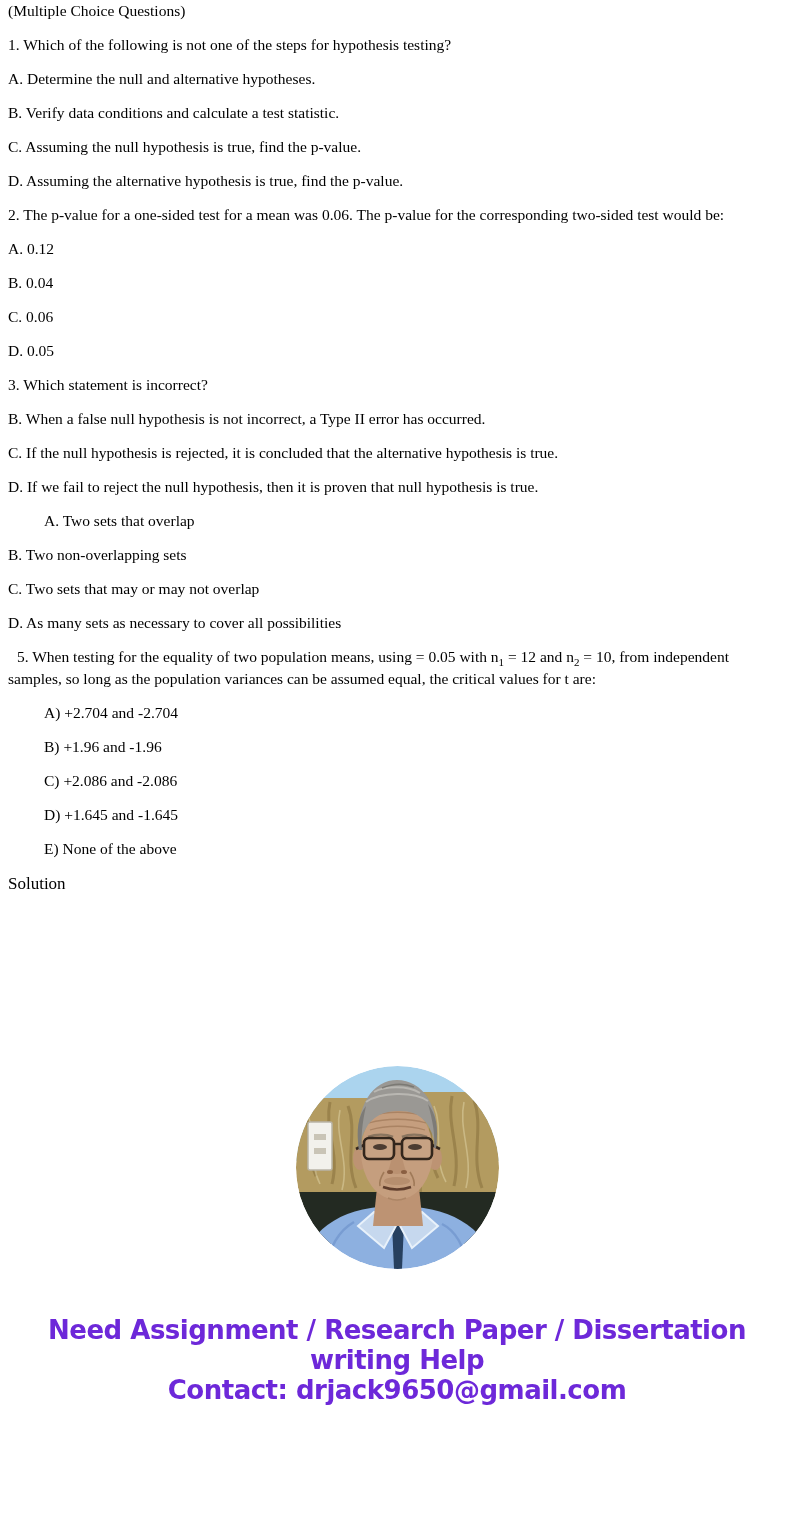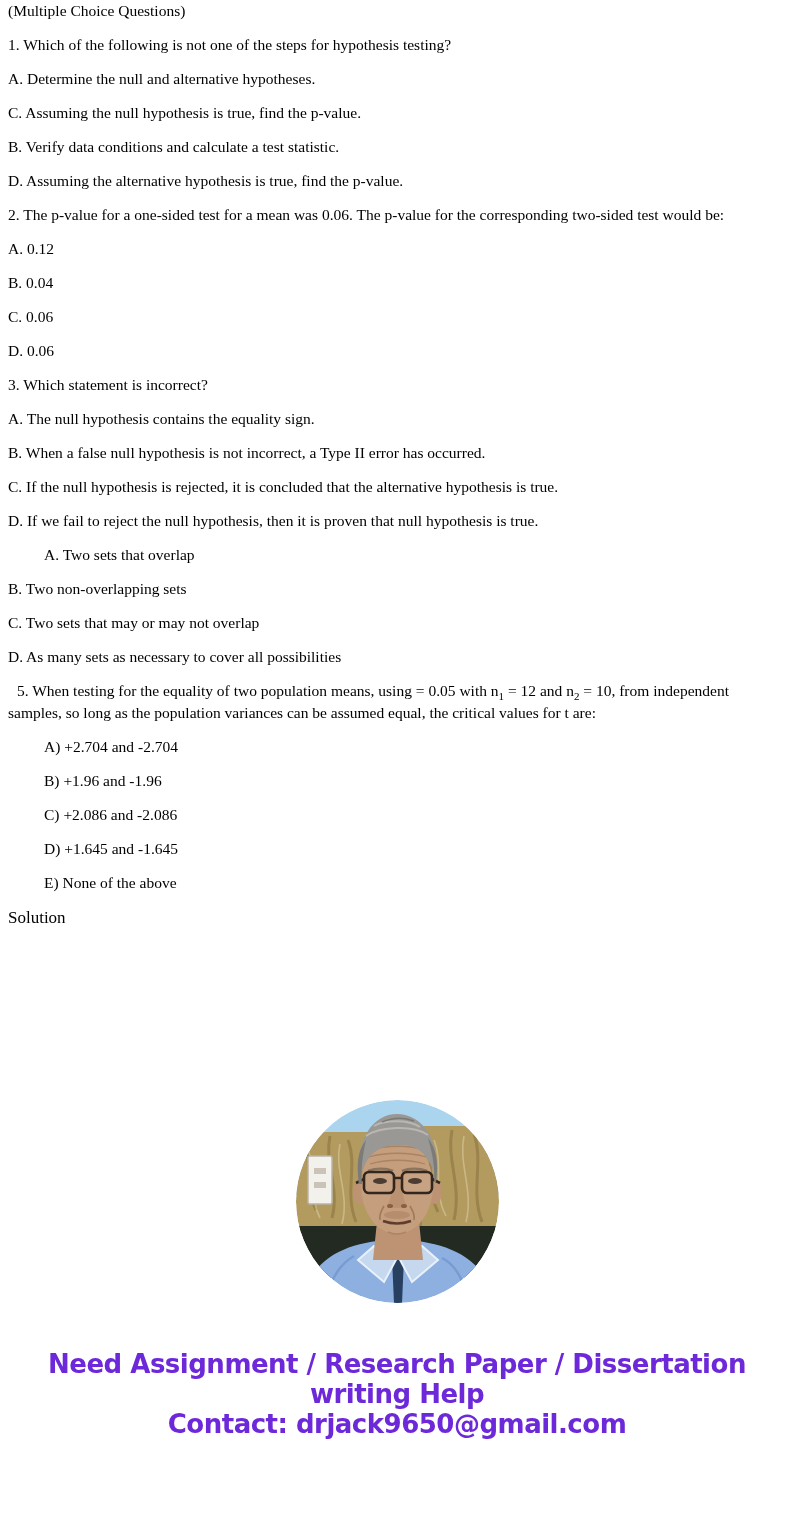--- a/index.html
+++ b/index.html
@@ -59,32 +59,31 @@
 </style>
 </head>
 <body>
 
 <div class="doc">
 
   <p class="para">(Multiple Choice Questions)</p>
 
   <p class="para">1. Which of the following is not one of the steps for hypothesis testing?</p>
   <p class="para">A. Determine the null and alternative hypotheses.</p>
+  <p class="para">B. Verify data conditions and calculate a test statistic.</p>
   <p class="para">C. Assuming the null hypothesis is true, find the p-value.</p>
-  <p class="para">B. Verify data conditions and calculate a test statistic.</p>
   <p class="para">D. Assuming the alternative hypothesis is true, find the p-value.</p>
 
   <p class="para">2. The p-value for a one-sided test for a mean was 0.06. The p-value for the corresponding two-sided test would be:</p>
   <p class="para">A. 0.12</p>
   <p class="para">B. 0.04</p>
   <p class="para">C. 0.06</p>
-  <p class="para">D. 0.06</p>
+  <p class="para">D. 0.05</p>
 
   <p class="para">3. Which statement is incorrect?</p>
-  <p class="para">A. The null hypothesis contains the equality sign.</p>
   <p class="para">B. When a false null hypothesis is not incorrect, a Type II error has occurred.</p>
   <p class="para">C. If the null hypothesis is rejected, it is concluded that the alternative hypothesis is true.</p>
   <p class="para">D. If we fail to reject the null hypothesis, then it is proven that null hypothesis is true.</p>
 
   <p class="para ind">A. Two sets that overlap</p>
   <p class="para">B. Two non-overlapping sets</p>
   <p class="para">C. Two sets that may or may not overlap</p>
   <p class="para">D. As many sets as necessary to cover all possibilities</p>
 
   <p class="para q5"><span>5. When testing for the equality of two population means, using = 0.05 with n</span><sub>1</sub><span> = 12 and n</span><sub>2</sub><span> = 10, from independent samples, so long as the population variances can be assumed equal, the critical values for t are:</span></p>

